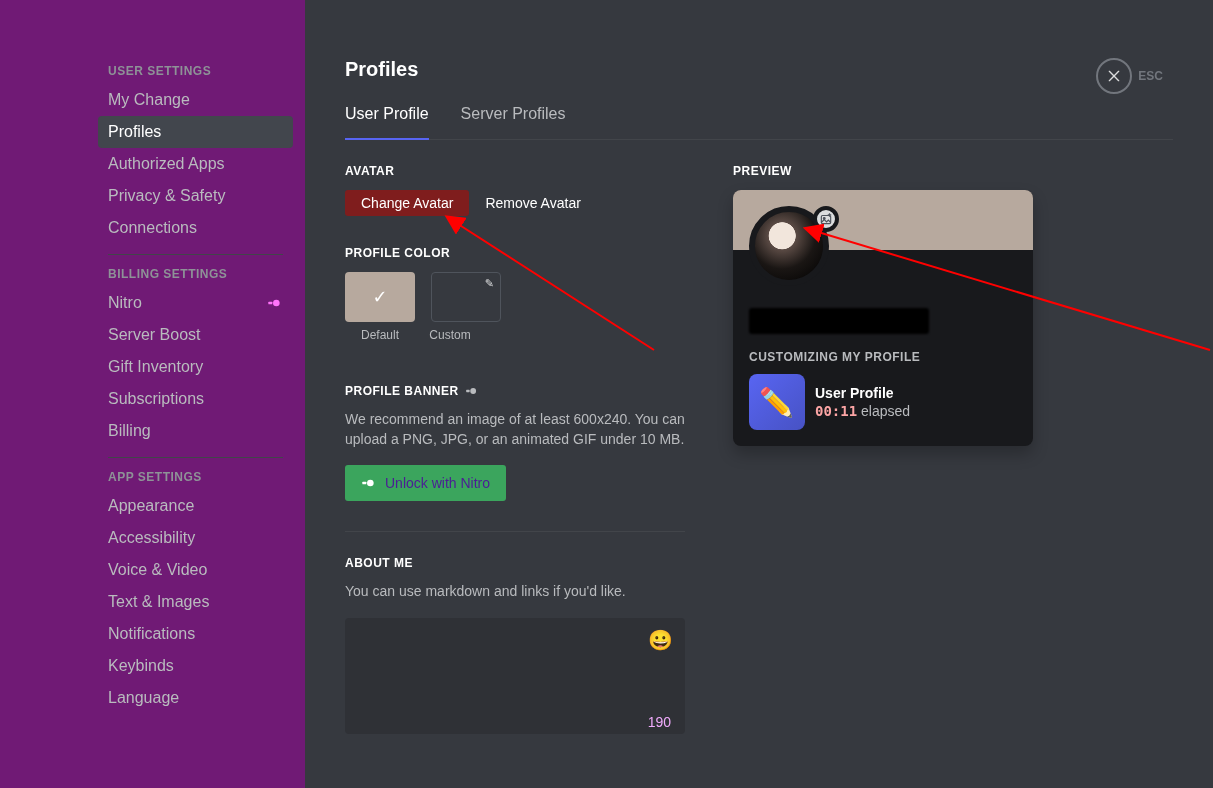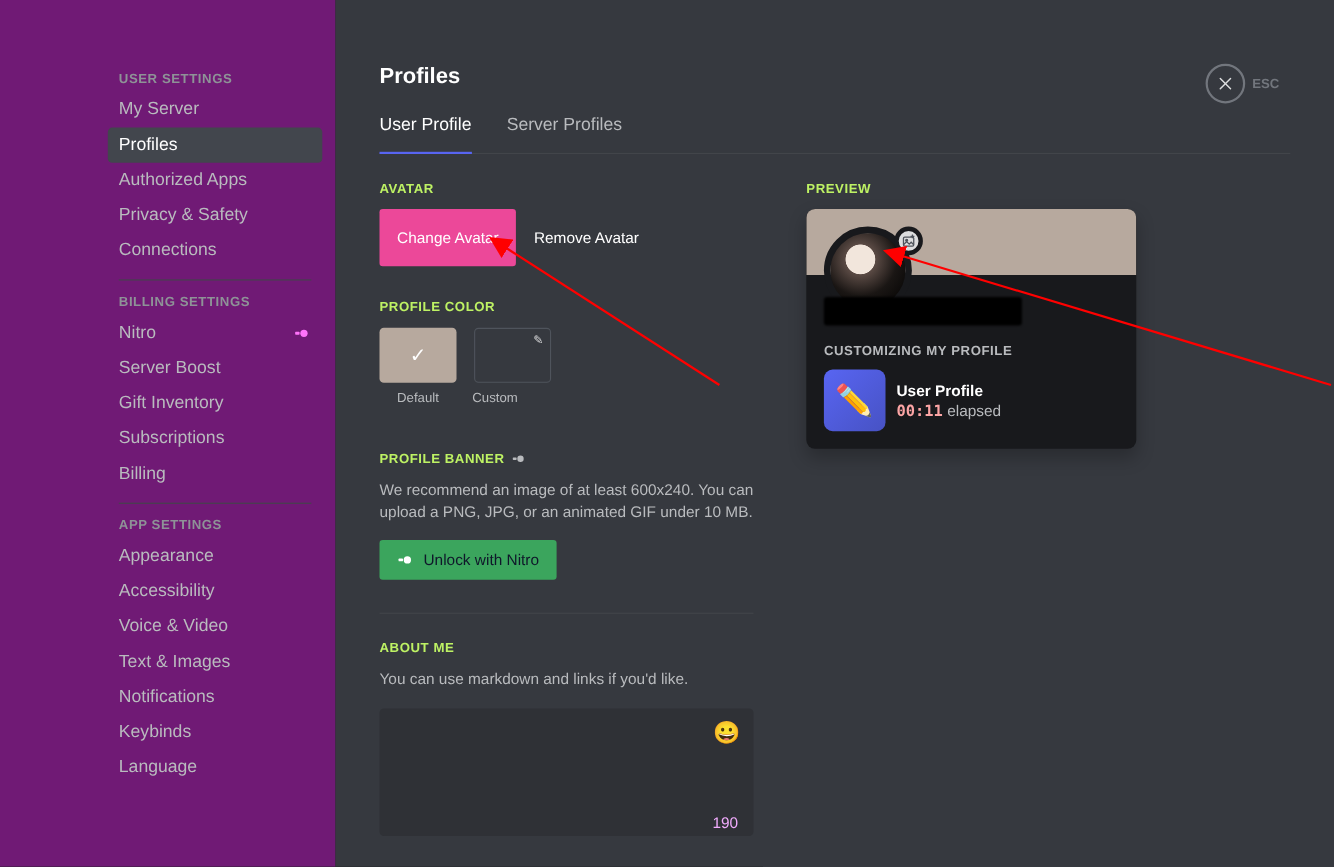--- a/index.html
+++ b/index.html
@@ -90,36 +90,36 @@
     content: "";
     position: absolute;
     left: 0; right: 0; bottom: -1px;
     height: 2px;
     background: #5865f2;
   }
   .columns { display: flex; gap: 48px; }
   .left-col { width: 340px; }
   .right-col { width: 300px; }
   .section-header {
-    color: #bef264;
+    color: #ffffff;
     font-size: 12px;
     font-weight: 700;
     letter-spacing: 0.5px;
     text-transform: uppercase;
     margin-bottom: 12px;
     display: flex;
     align-items: center;
     gap: 6px;
   }
   .avatar-row { display: flex; gap: 16px; align-items: center; margin-bottom: 30px; }
   .btn-primary {
-    background: #ec4899;
+    background: #7f1d1d;
     color: #fff;
     border: none;
-    padding: 18px 16px;
+    padding: 5px 16px;
     border-radius: 3px;
     font-size: 14px;
     font-weight: 500;
     cursor: pointer;
   }
   .btn-link {
     background: transparent;
     border: none;
     color: #fff;
     font-size: 14px;
@@ -136,21 +136,21 @@
   .swatch-default { background: #b7a99e; }
   .swatch-custom { background: #36393f; border: 1px solid #4f545c; }
   .swatch-custom .pencil {
     position: absolute; top: 4px; right: 6px; font-size: 11px; color: #dcddde;
   }
   .swatch-labels { display: flex; margin-bottom: 42px; }
   .swatch-label { width: 70px; text-align: center; font-size: 12px; color: #b9bbbe; }
   .help-text { color: #b9bbbe; font-size: 14px; line-height: 1.4; margin-bottom: 16px; }
   .btn-nitro {
     background: #3ba55d;
-    color: #0f172a;
+    color: #4c1d95;
     border: none;
     padding: 10px 16px;
     border-radius: 3px;
     font-size: 14px;
     font-weight: 500;
     cursor: pointer;
     display: inline-flex;
     align-items: center;
     gap: 8px;
     margin-bottom: 20px;
@@ -196,21 +196,21 @@
     position: absolute;
     top: 16px; left: 80px;
     width: 26px; height: 26px;
     border-radius: 50%;
     background: #dcddde;
     border: 4px solid #18191c;
     display: flex; align-items: center; justify-content: center;
     cursor: pointer;
   }
   .upload-badge svg { width: 14px; height: 14px; stroke: #4f545c; fill: none; }
-  .preview-body { padding: 20px 16px 16px; }
+  .preview-body { padding: 58px 16px 16px; }
   .preview-name {
     height: 26px;
     margin-bottom: 16px;
     background: #000;
     border-radius: 3px;
     filter: blur(1px);
     width: 180px;
   }
   .preview-sub {
     color: #b9bbbe;
@@ -239,21 +239,21 @@
   
   .arrow { position: absolute; pointer-events: none; }
 </style>
 </head>
 <body>
 
 <div class="layout">
   <aside class="sidebar">
     <div class="sidebar-section-header">USER SETTINGS</div>
     <div class="sidebar-item">
-        <span>My Server</span>
+        <span>My Change</span>
       </div>
     <div class="sidebar-item selected">
         <span>Profiles</span>
       </div>
     <div class="sidebar-item">
         <span>Authorized Apps</span>
       </div>
     <div class="sidebar-item">
         <span>Privacy &amp; Safety</span>
       </div>

